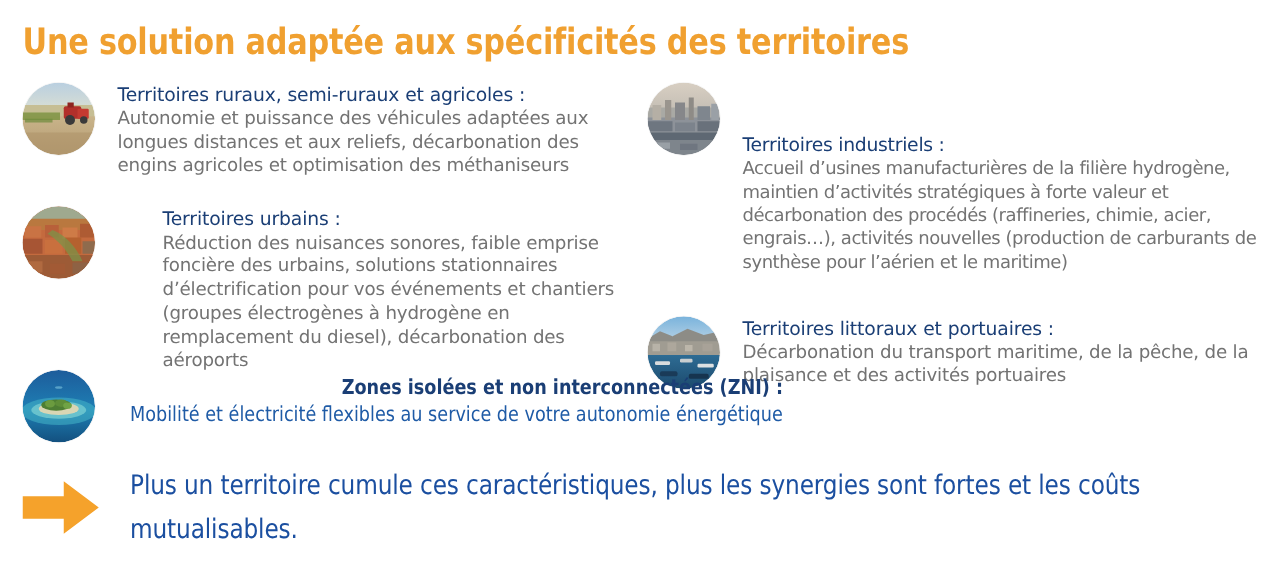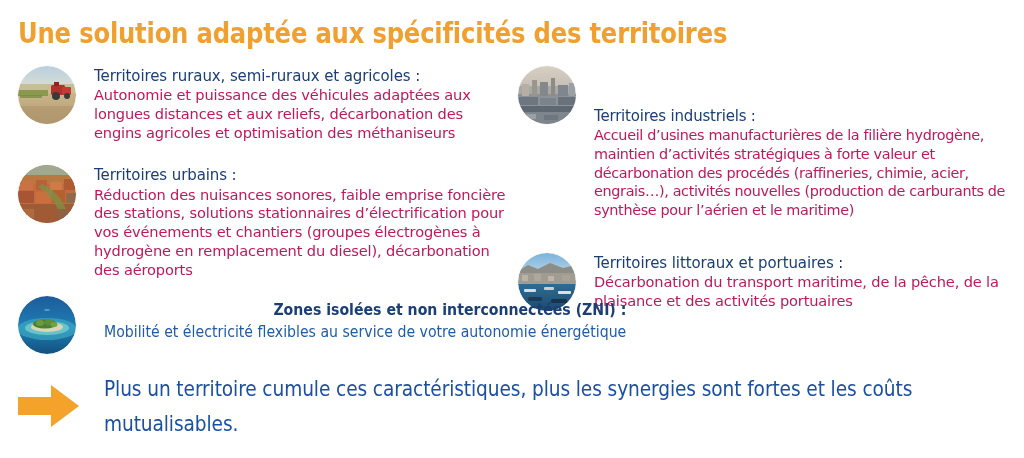--- a/index.html
+++ b/index.html
@@ -70,21 +70,21 @@
     font-size: 15px;
     font-weight: normal;
     color: #1A3E75;
     line-height: 1.22;
     margin-bottom: 1px;
     letter-spacing: -0.1px;
   }
   .item-body {
     font-family: "DejaVu Sans", "Liberation Sans", sans-serif;
     font-size: 14.6px;
-    color: #be185d;
+    color: #737373;
     line-height: 1.30;
     letter-spacing: -0.15px;
   }
 
   
   .tight .item-body { letter-spacing: -0.35px; font-size: 14.4px; }
   .tight .item-heading { letter-spacing: -0.2px; margin-top: 40px; }
 
   
   .zni-row {
@@ -182,21 +182,21 @@
           <rect x="0" y="40" width="58" height="18" fill="#AD9168" opacity="0.55"></rect>
         </g>
       </svg>
     </div>
     <div class="item-text">
       <div class="item-heading">Territoires ruraux, semi-ruraux et agricoles :</div>
       <div class="item-body">Autonomie et puissance des véhicules adaptées aux longues distances et aux reliefs, décarbonation des engins agricoles et optimisation des méthaniseurs</div>
     </div>
   </div>
 
-  <div class="item" style="margin-top:22px;">
+  <div class="item" style="margin-top:22px;gap:36px;">
     <div class="thumb">
       <svg viewBox="0 0 58 58" xmlns="http://www.w3.org/2000/svg">
         <defs>
           <clipPath id="c2">
               <circle cx="29" cy="29" r="29"></circle>
             </clipPath>
         </defs>
         <g clip-path="url(#c2)">
           <rect x="0" y="0" width="58" height="58" fill="#C46A3E"></rect>
           <rect x="0" y="0" width="58" height="14" fill="#9FA98F"></rect>
@@ -212,21 +212,21 @@
           <rect x="0" y="39" width="58" height="19" fill="#9D5B36"></rect>
           <path d="M20,22 C28,27 34,33 40,44 L48,44 C42,30 32,22 24,19 Z" fill="#7E9148" opacity="0.75"></path>
           <rect x="4" y="44" width="12" height="9" fill="#B06A40"></rect>
           <rect x="22" y="46" width="12" height="8" fill="#A25A35"></rect>
           <rect x="40" y="45" width="14" height="9" fill="#8E6244"></rect>
         </g>
       </svg>
     </div>
     <div class="item-text">
       <div class="item-heading">Territoires urbains :</div>
-      <div class="item-body">Réduction des nuisances sonores, faible emprise foncière des stations, solutions stationnaires d’électrification pour vos événements et chantiers (groupes électrogènes à hydrogène en remplacement du diesel), décarbonation des aéroports</div>
+      <div class="item-body">Réduction des nuisances sonores, faible emprise foncière des urbains, solutions stationnaires d’électrification pour vos événements et chantiers (groupes électrogènes à hydrogène en remplacement du diesel), décarbonation des aéroports</div>
     </div>
   </div>
 
 </div>
 
 <div class="col-right">
 
   <div class="item tight">
     <div class="thumb">
       <svg viewBox="0 0 58 58" xmlns="http://www.w3.org/2000/svg">

